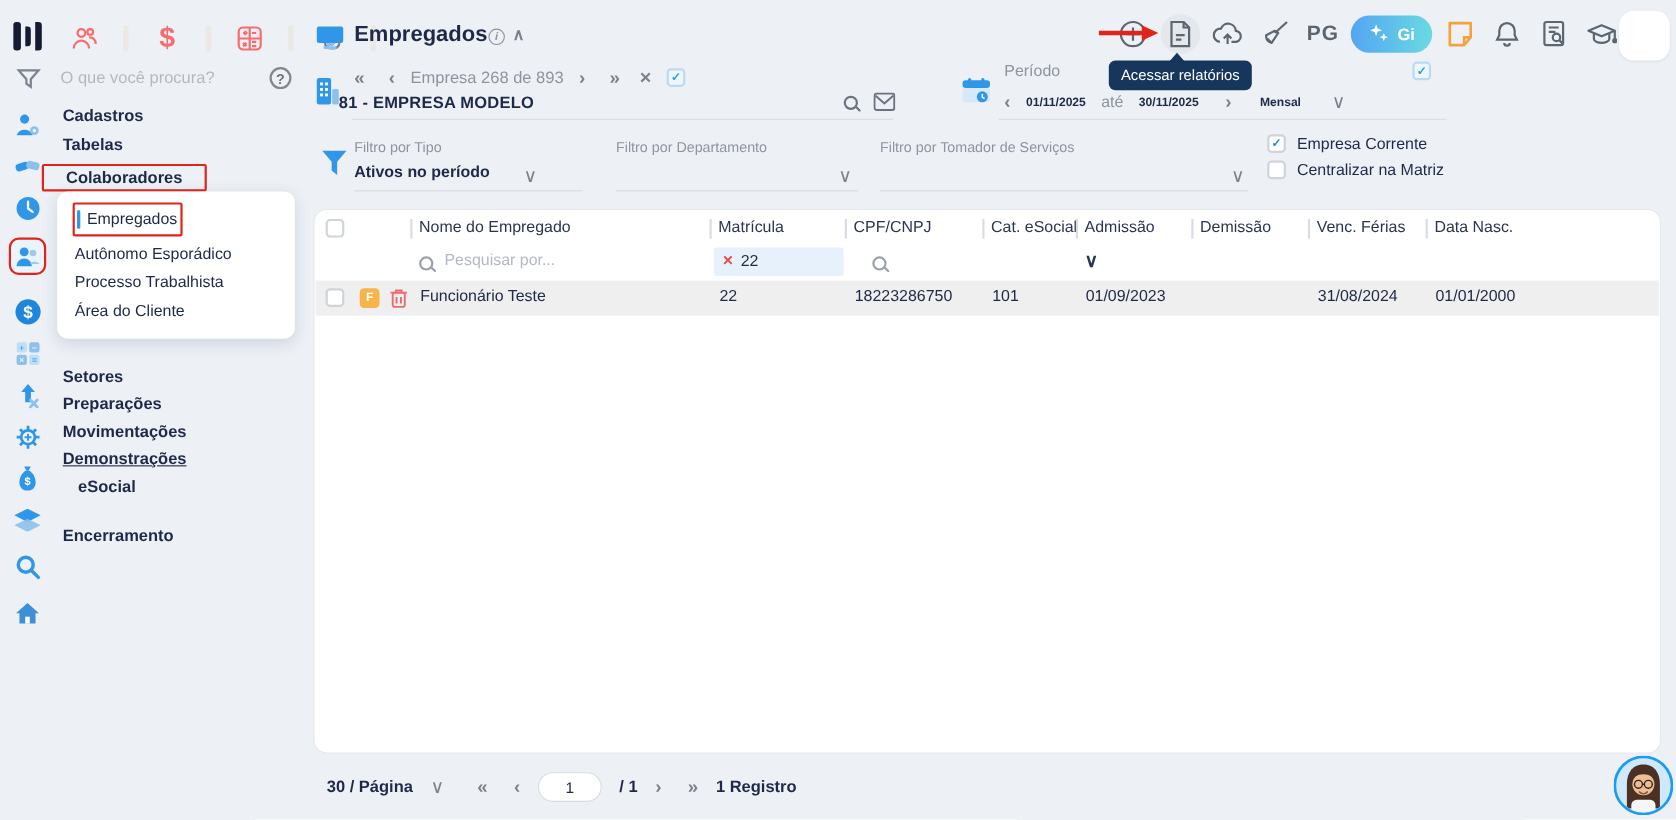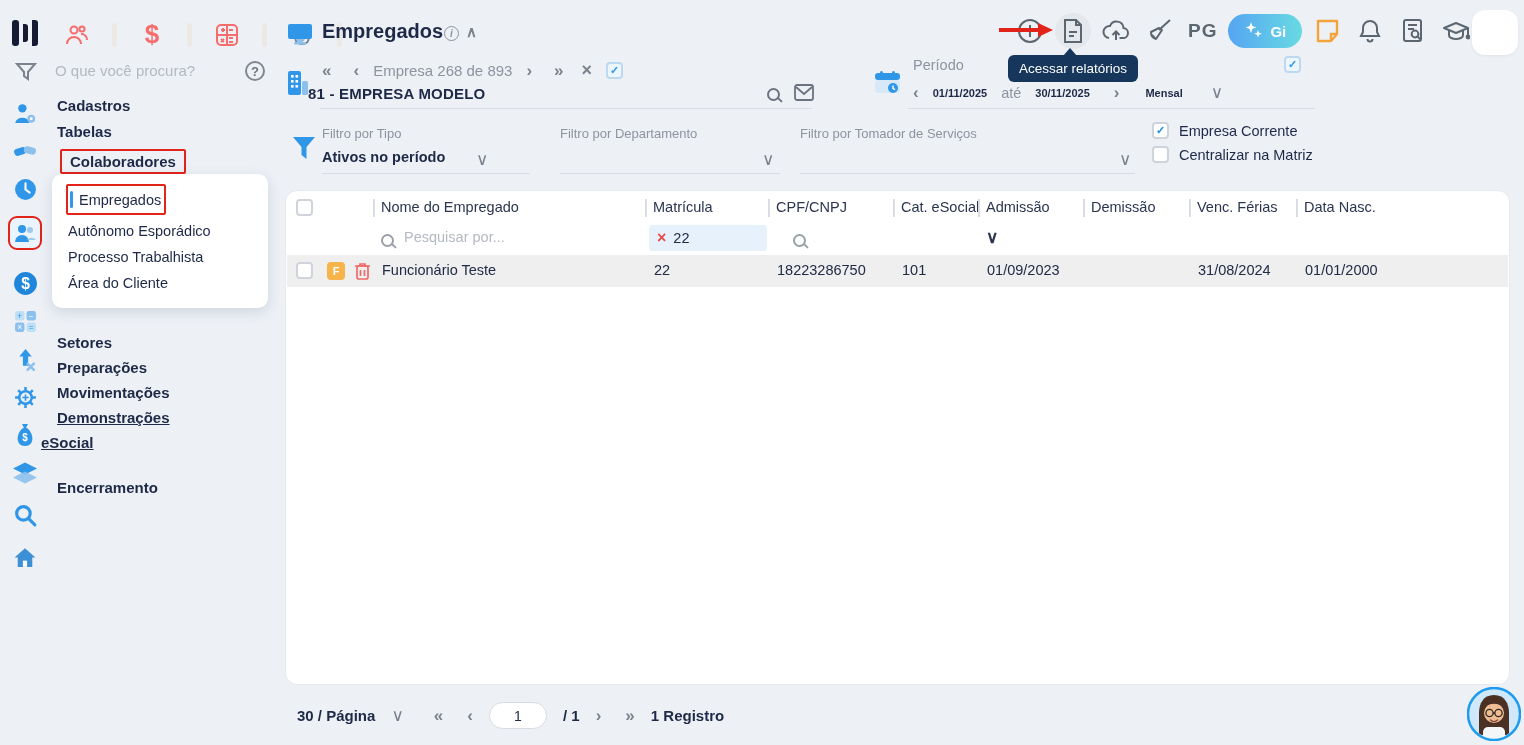--- a/index.html
+++ b/index.html
@@ -251,37 +251,37 @@
     <svg width="26" height="25" viewBox="0 0 24 24">
       <path d="M2 12 L12 3 l10 9 h-3 v9 H5 v-9 z" fill="#3d8fd6"></path>
       <rect x="10" y="15" width="4" height="6" fill="#fff"></rect>
     </svg>
   </span>
 </div>
 
 
 <div class="abs menu-item" style="left:57px;top:97px;">Cadastros</div>
 <div class="abs menu-item" style="left:57px;top:123px;">Tabelas</div>
-<div class="abs menu-item annot" style="left:60px;top:149px;padding:2px 8px;">Colaboradores</div>
+<div class="abs menu-item annot" style="left:38px;top:149px;padding:2px 20px;">Colaboradores</div>
 
 <div class="abs submenu" style="left:52px;top:174px;">
   <div class="submenu-item annot row" style="gap:6px;width:100px;margin-bottom:3px;">
     <span style="width:3px;height:17px;background:#2f96e8;border-radius:2px;"></span>
     <span>Empregados</span>
   </div>
   <div class="submenu-item">Autônomo Esporádico</div>
   <div class="submenu-item">Processo Trabalhista</div>
   <div class="submenu-item">Área do Cliente</div>
 </div>
 
 <div class="abs menu-item" style="left:57px;top:334px;">Setores</div>
 <div class="abs menu-item" style="left:57px;top:359px;">Preparações</div>
 <div class="abs menu-item" style="left:57px;top:384px;">Movimentações</div>
 <div class="abs menu-item" style="left:57px;top:409px;text-decoration:underline;">Demonstrações</div>
-<div class="abs menu-item" style="left:41px;top:434px;text-decoration:underline;">eSocial</div>
+<div class="abs menu-item" style="left:71px;top:434px;">eSocial</div>
 <div class="abs menu-item" style="left:57px;top:459px;margin-top:20px;">Encerramento</div>
 
 
 <span class="abs" style="left:287px;top:22px;">
   <svg width="26" height="24" viewBox="0 0 26 24">
     <rect x="1" y="2" width="24" height="15" rx="2" fill="#2f96e8"></rect>
     <rect x="10" y="17" width="6" height="3" fill="#8cc0ed"></rect>
       <rect x="7" y="20" width="12" height="2.5" rx="1" fill="#8cc0ed"></rect>
   </svg>
 </span>

